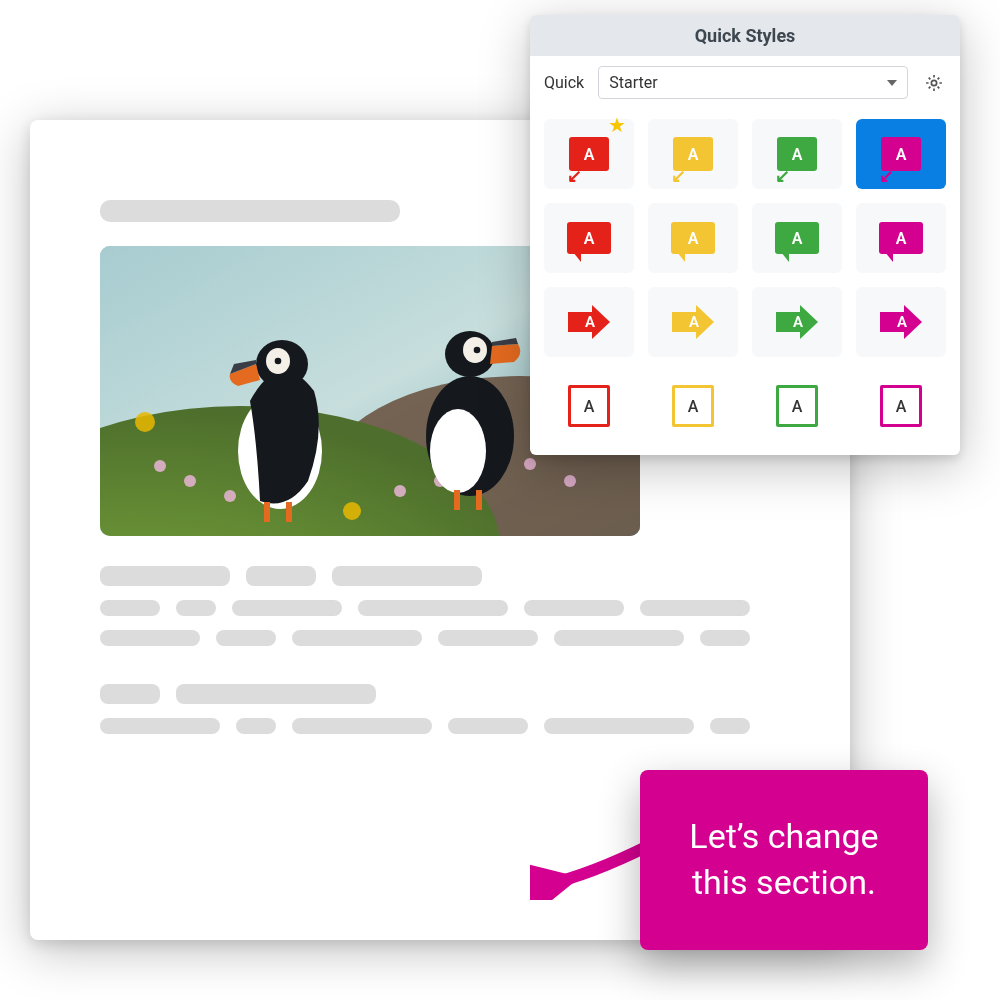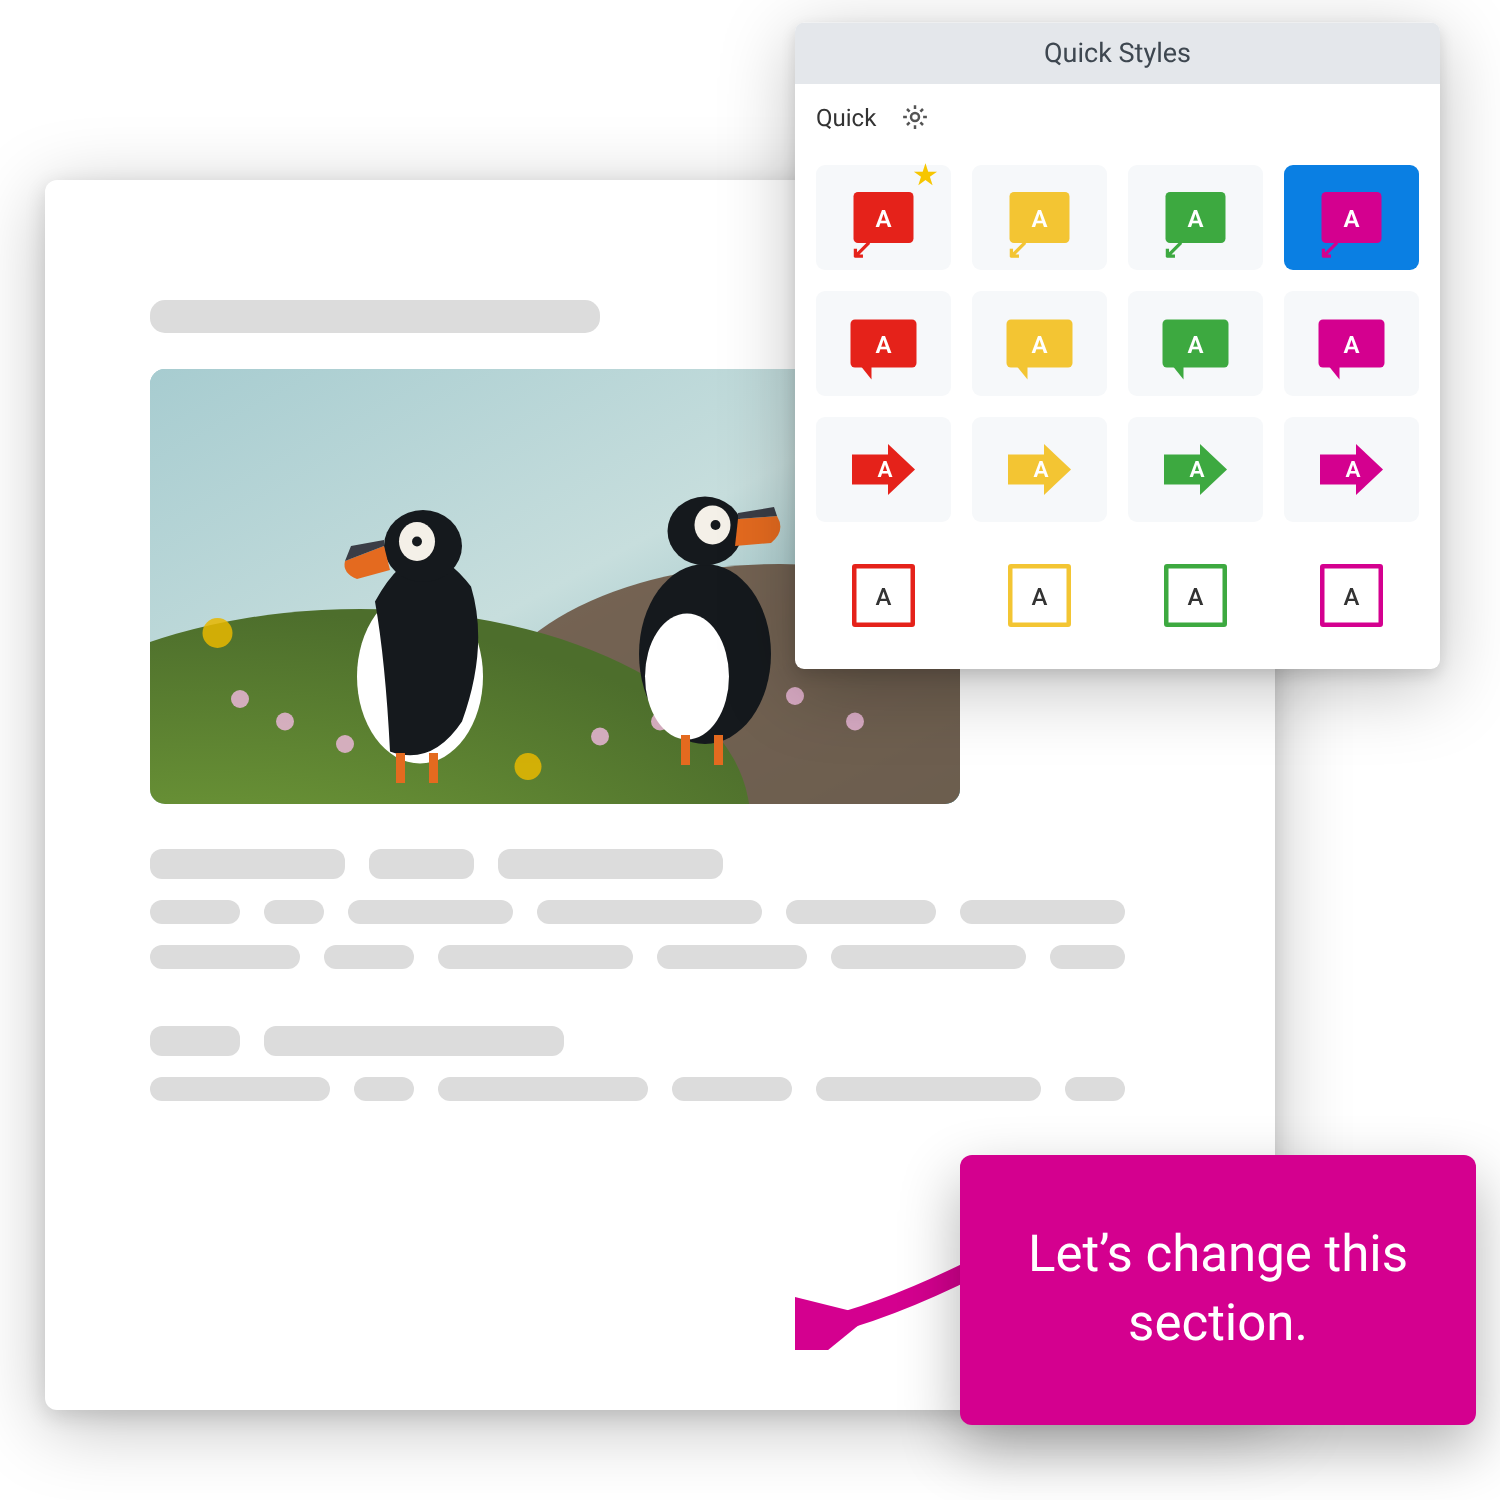--- a/index.html
+++ b/index.html
@@ -55,21 +55,21 @@
     background:#fff;
     border-radius:6px;
     box-shadow: 0 12px 50px rgba(0,0,0,0.25), 0 4px 10px rgba(0,0,0,0.12);
     overflow:hidden;
   }
   .popover-header{
     background:#e4e7eb;
     text-align:center;
     padding:10px 12px;
     font-size:18px;
-    font-weight:400;
+    font-weight:700;
     color:#3e4750;
   }
   .popover-toolbar{
     display:flex;
     align-items:center;
     gap:14px;
     padding:10px 14px 6px 14px;
   }
   .toolbar-label{ font-size:16px; color:#333; }
   .theme-select{
@@ -165,21 +165,21 @@
   .c-yellow{ background:#f3c533; color:#f3c533; }
   .c-green{ background:#3da940; color:#3da940; }
   .c-magenta{ background:#d4008f; color:#d4008f; }
 
   .txt-white{ color:#fff; }
 
   
   .callout{
     position:absolute;
     left:640px; top:770px;
-    width:344px; height:180px;
+    width:288px; height:180px;
     background:#d4008f;
     border-radius:8px;
     box-shadow:0 16px 40px rgba(0,0,0,0.3);
     color:#fff;
     font-size:34px;
     line-height:1.35;
     display:flex;align-items:center;justify-content:center;
     text-align:center;
     padding:14px 26px;
   }
@@ -287,20 +287,24 @@
       <div class="ph" style="width:80px"></div>
     <div class="ph" style="width:150px"></div>
       <div class="ph" style="width:40px"></div>
   </div>
 </div>
 
 <div class="popover">
   <div class="popover-header">Quick Styles</div>
   <div class="popover-toolbar">
     <span class="toolbar-label">Quick</span>
+    <div class="theme-select">
+      <span>Starter</span>
+      <span class="caret"></span>
+    </div>
     <div class="gear">
       <svg width="20" height="20" viewBox="0 0 24 24" fill="none" stroke="#555" stroke-width="2">
         <circle cx="12" cy="12" r="3.2"></circle>
         <path d="M12 2.5v3M12 18.5v3M21.5 12h-3M5.5 12h-3M18.4 5.6l-2.1 2.1M7.7 16.3l-2.1 2.1M18.4 18.4l-2.1-2.1M7.7 7.7 5.6 5.6"></path>
       </svg>
     </div>
   </div>
 
   <div class="swatches">
 

